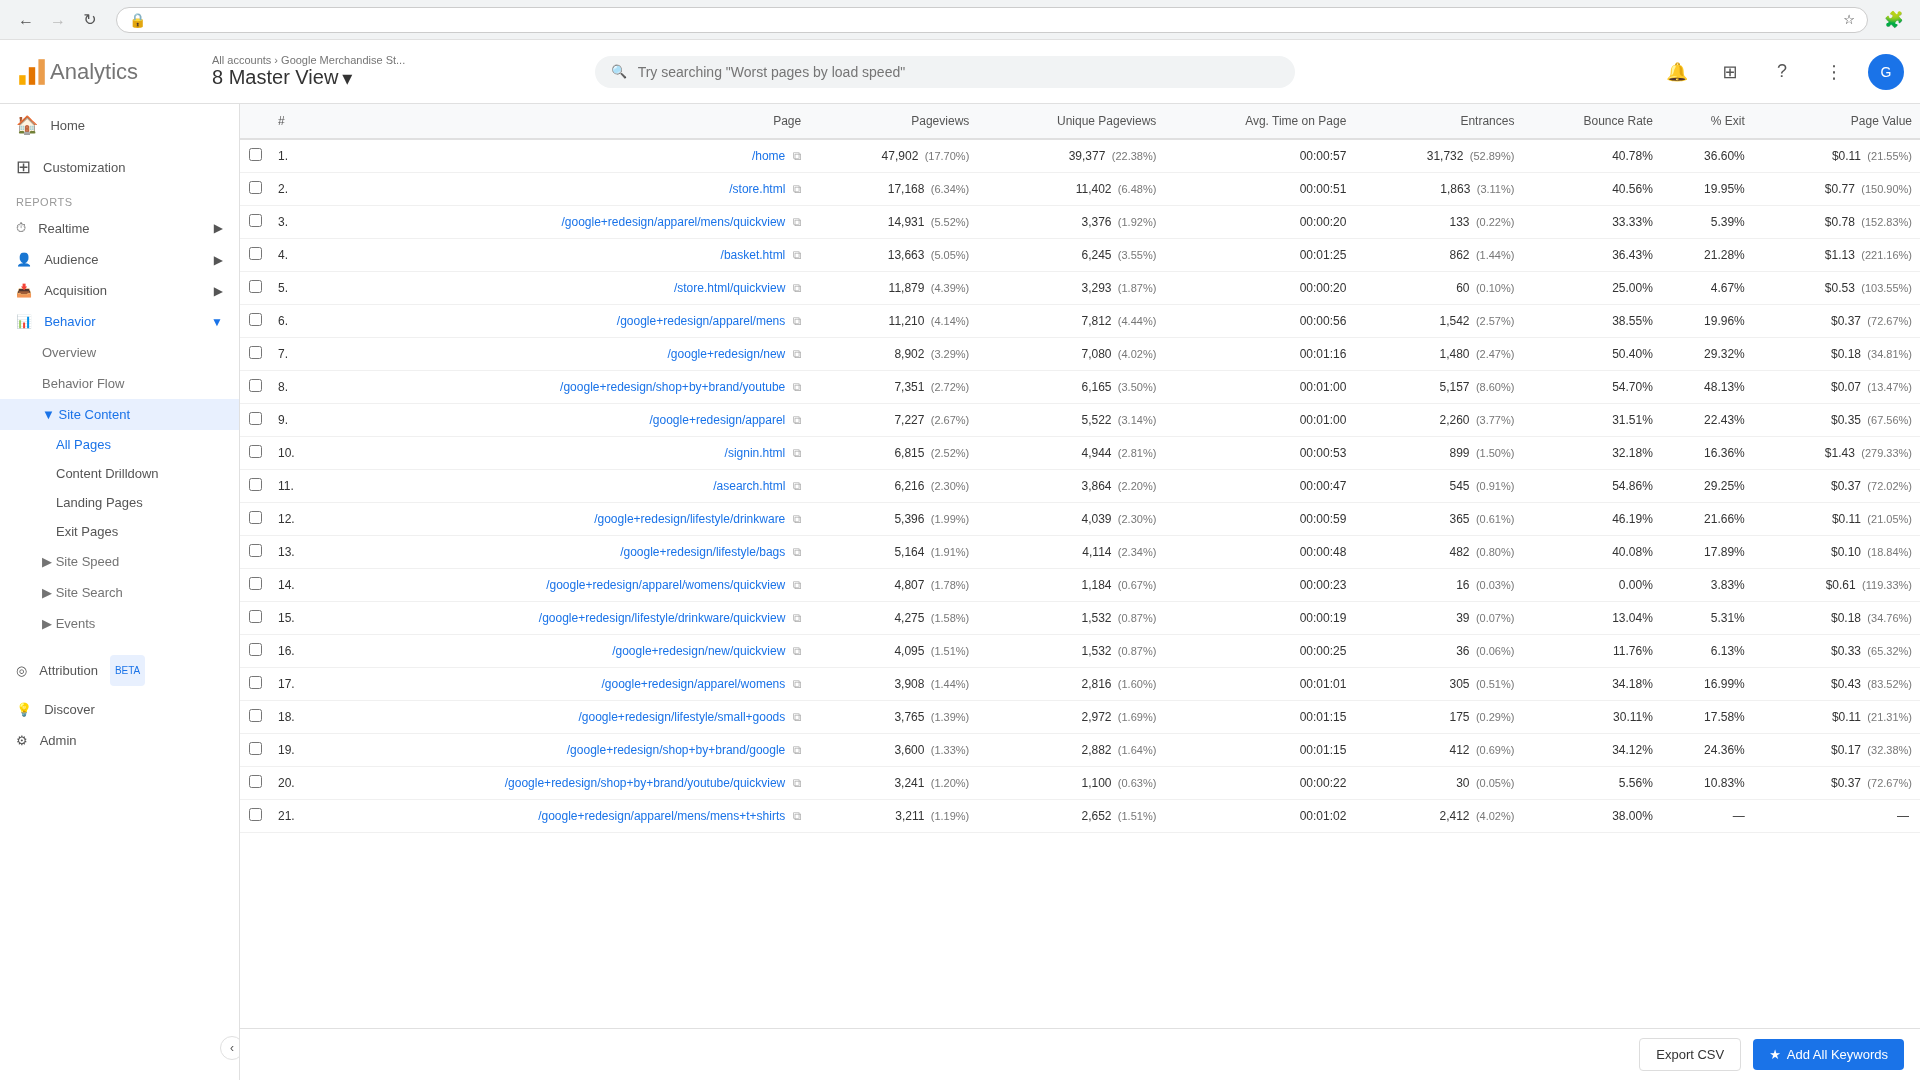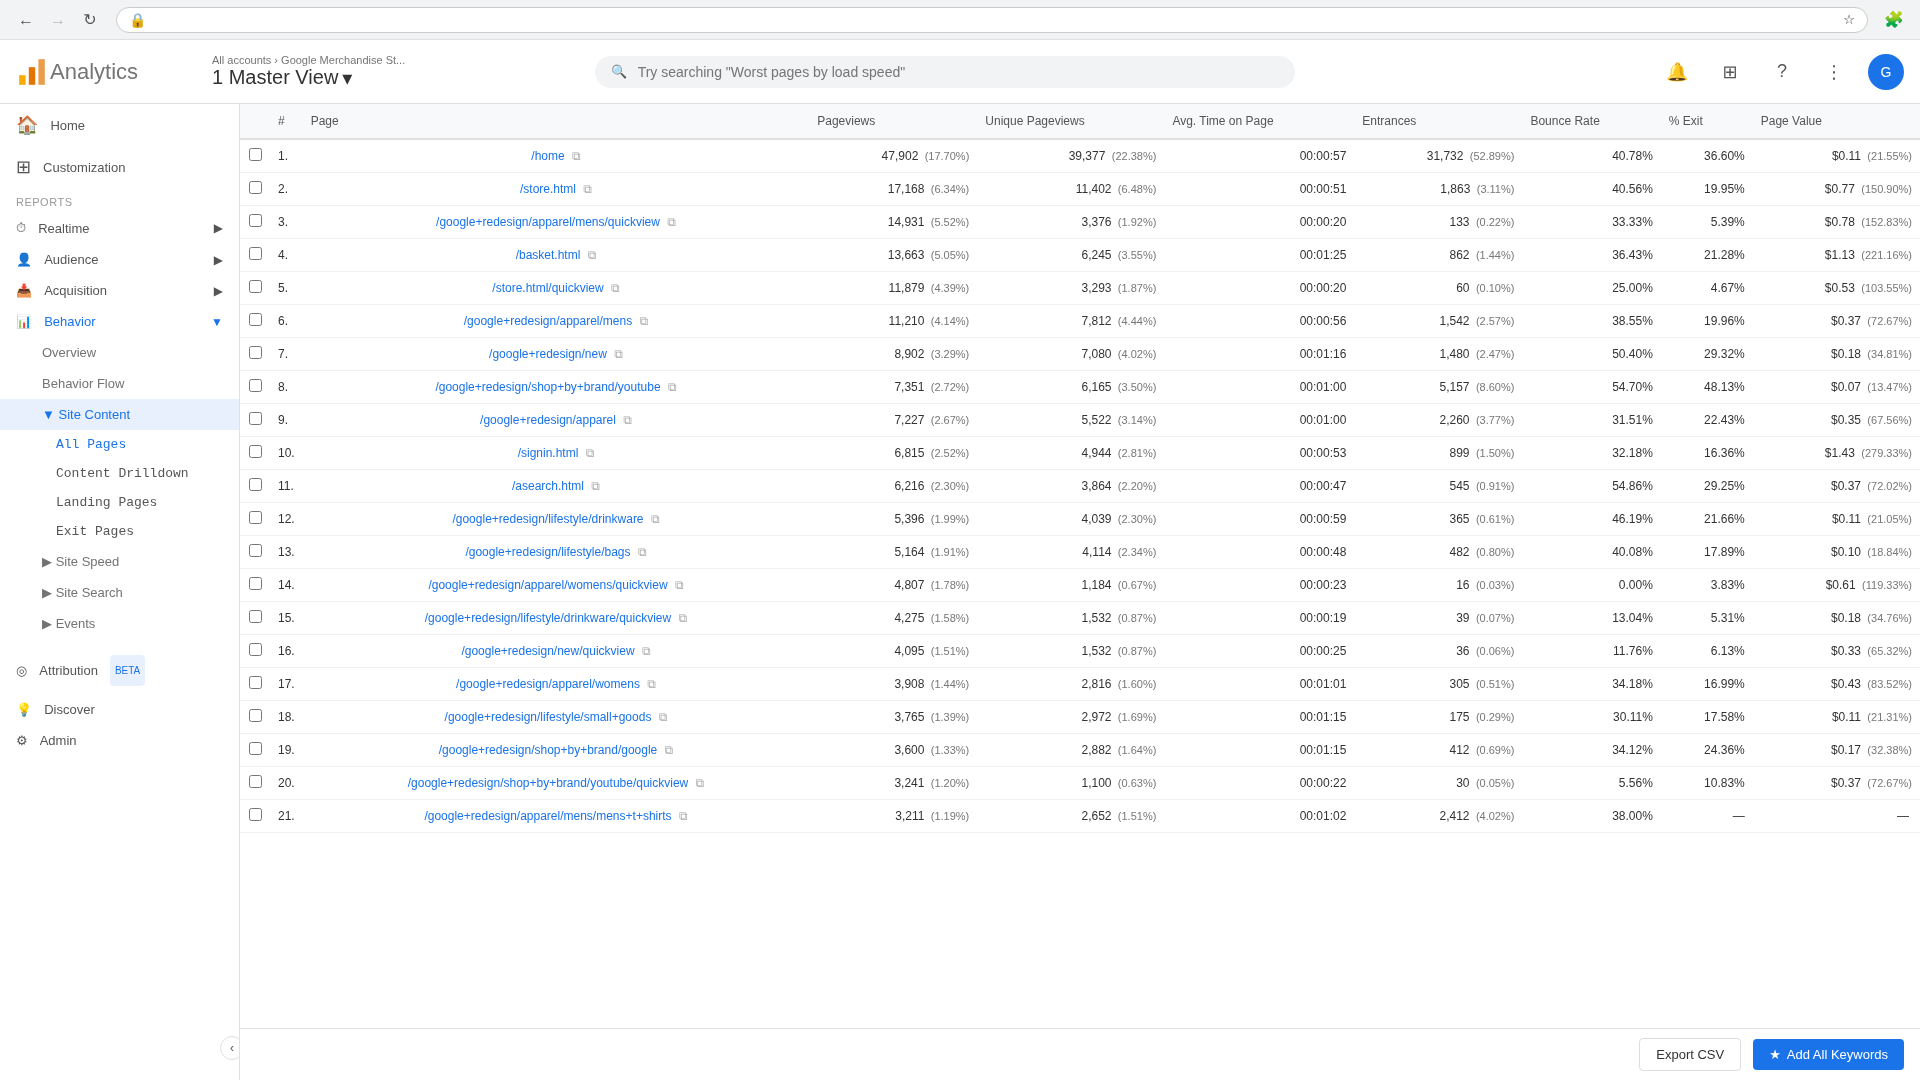--- a/index.html
+++ b/index.html
@@ -184,21 +184,20 @@
       cursor: pointer;
       font-size: 13px;
       color: #737373;
     }
     .sidebar-sub-item.active { color: #1a73e8; font-weight: 500; background: #e8f0fe; }
     .sidebar-sub-sub-item {
       padding: 7px 16px 7px 56px;
       cursor: pointer;
       font-size: 13px;
       color: #555;
-      font-family: Liberation Mono, monospace;
     }
     .sidebar-sub-sub-item.active { color: #1a73e8; font-weight: 500; }
     .sidebar-parent {
       display: flex;
       align-items: center;
       padding: 8px 16px 8px 16px;
       cursor: pointer;
       gap: 12px;
       font-size: 13px;
       color: #555;
@@ -240,40 +239,40 @@
 
     
     .data-table {
       width: 100%;
       border-collapse: collapse;
       font-size: 12px;
     }
     .data-table th {
       background: #f8f9fa;
       padding: 10px 8px;
-      text-align: left;
+      text-align: right;
       font-weight: 500;
       color: #555;
       border-bottom: 2px solid #e0e0e0;
       white-space: nowrap;
     }
     .data-table th:first-child,
     .data-table th:nth-child(2) {
       text-align: left;
     }
     .data-table td {
       padding: 8px 8px;
       border-bottom: 1px solid #f0f0f0;
       text-align: right;
       color: #333;
       white-space: nowrap;
     }
     .data-table td:first-child { text-align: center; }
     .data-table td:nth-child(2) { text-align: left; }
-    .data-table td.page-col { text-align: center; }
+    .data-table td.page-col { text-align: right; }
     .page-link { color: #1a73e8; text-decoration: none; cursor: pointer; }
     .copy-icon { color: #aaa; font-size: 12px; margin-left: 4px; cursor: pointer; }
     .num-main { font-weight: 500; }
     .num-pct { color: #777; font-size: 11px; margin-left: 3px; }
     .row-num { color: #777; font-size: 12px; }
     .checkbox-col { width: 30px; }
     .rank-col { width: 30px; color: #777; }
 
     .bottom-bar {
       position: fixed;
@@ -339,21 +338,21 @@
     <svg class="logo-icon" viewBox="0 0 40 40">
       <rect x="4" y="24" width="8" height="12" fill="#F9AB00"></rect>
       <rect x="16" y="14" width="8" height="22" fill="#E37400"></rect>
       <rect x="28" y="4" width="8" height="32" fill="#E37400" opacity="0.7"></rect>
     </svg>
     <span class="app-title">Analytics</span>
   </div>
   <div class="breadcrumb-view">
     <div class="breadcrumb-text">All accounts › Google Merchandise St...</div>
     <div class="view-selector">
-      <span>1 Master View</span>
+      <span>8 Master View</span>
       <span>▾</span>
     </div>
   </div>
   <div class="search-bar">
     <span>🔍</span>
     <input type="text" placeholder="Try searching &quot;Worst pages by load speed&quot;" style="">
   </div>
   <div class="top-icons">
     <div class="top-icon-btn">🔔</div>
     <div class="top-icon-btn">⊞</div>

